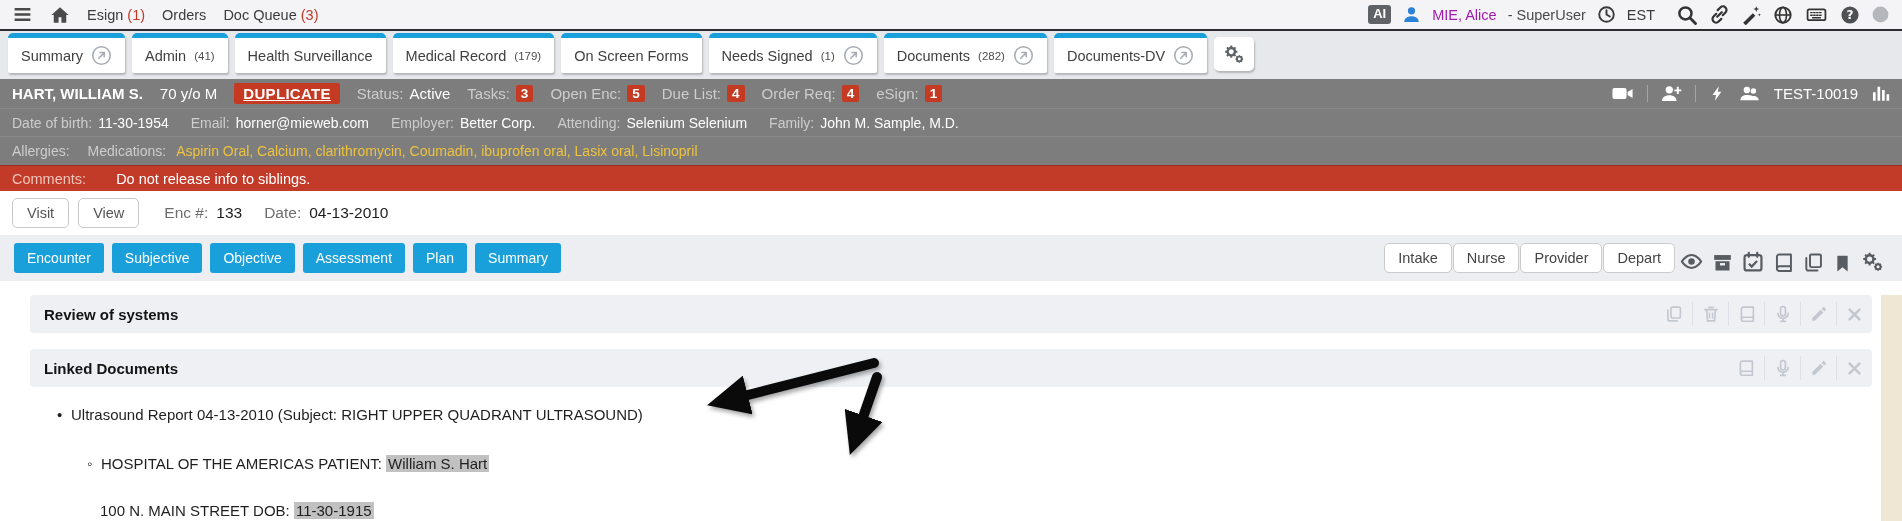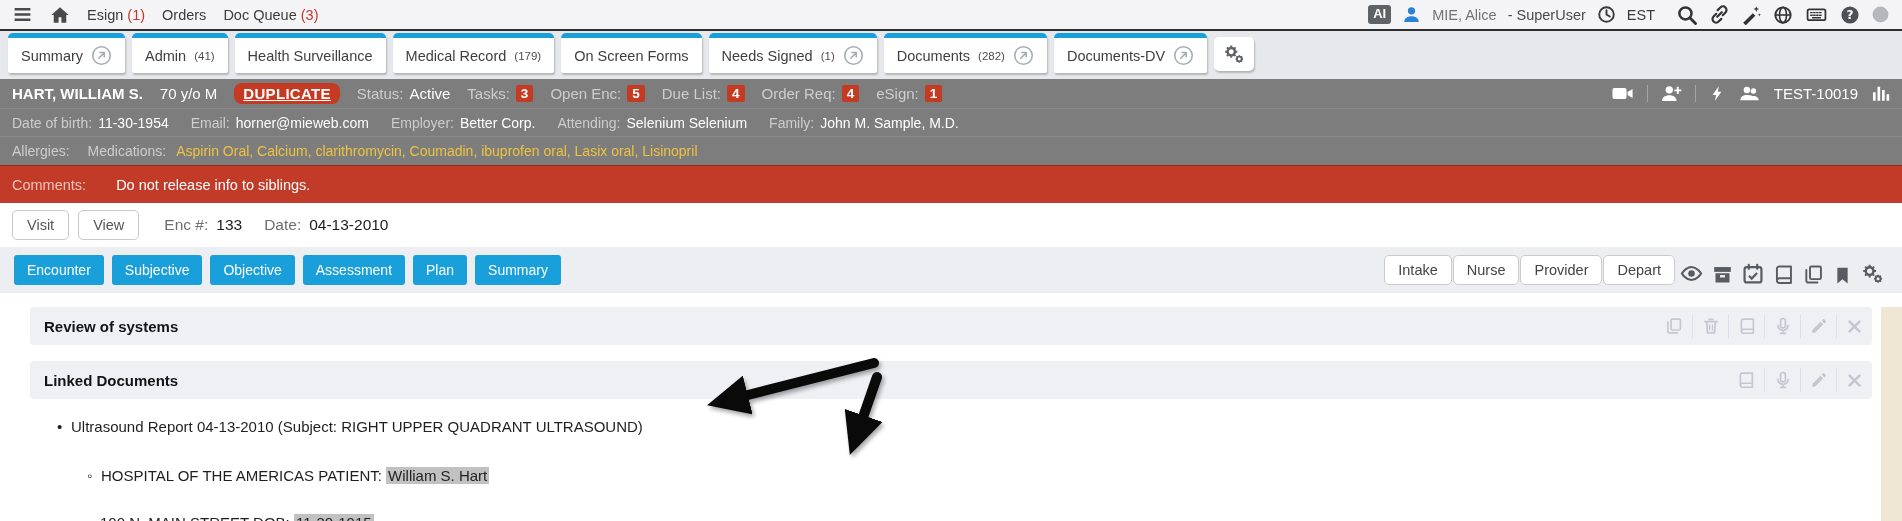--- a/index.html
+++ b/index.html
@@ -9,21 +9,21 @@
 
   
   .topbar { height:31px; background:#f4f4f6; border-bottom:2px solid #2d2d30;
             display:flex; align-items:center; padding:0 12px; }
   .tb-left { display:flex; align-items:center; gap:17px; color:#4a4a4a; }
   .tb-item { font-size:14.5px; color:#3c3c3c; cursor:pointer; white-space:nowrap; }
   .cnt-red { color:#c0392b; }
   .tb-right { margin-left:auto; display:flex; align-items:center; gap:11px; color:#3a3a3a;padding-left:32px; }
   .ai-badge { background:#5f6368; color:#fff; font-weight:bold; font-size:13px;
               padding:2px 5px; border-radius:3px; line-height:1.1; }
-  .tb-user { font-size:14.5px; color:#737373; }
+  .tb-user { font-size:14.5px; color:#a21caf; }
   .tb-role { font-size:14.5px; color:#4a4a4a; }
   .tb-tz { font-size:14.5px; color:#3c3c3c; }
   .blue-person { color:#2c82d6; }
   .gray-dot { color:#b4b8bd; }
 
   
   .tabsrow { height:48px; background:#e6e8eb; display:flex; align-items:flex-start;
              padding:2px 8px 0 8px; gap:7px; }
   .tab { height:40px; background:#fff; border-radius:5px 5px 2px 2px; border-top:5px solid #199fd9;
          display:flex; align-items:center; padding:0 13px; gap:8px; font-size:14.5px; color:#3f3f3f;
@@ -39,31 +39,31 @@
   .pt-row1 { height:29px; display:flex; align-items:center; padding:0 12px; gap:17px; font-size:15px; }
   .pt-row2 { height:28px; display:flex; align-items:center; padding:0 12px; gap:22px; font-size:14px;
              border-top:1px solid #8a8a8a; }
   .pt-row3 { height:29px; display:flex; align-items:center; padding:0 12px; gap:10px; font-size:14px;
              border-top:1px solid #8a8a8a; }
   .pt-name { font-weight:bold; }
   .pair { display:flex; align-items:center; gap:6px; white-space:nowrap; }
   .lbl { color:#cdcdcd; }
   .cbadge { background:#c43a23; color:#fff; min-width:17px; text-align:center; padding:1px 5px;
             border-radius:2px; font-size:13.5px; font-weight:bold; }
-  .dup { background:#c43a23; color:#fff; padding:2px 9px; border-radius:8px;
+  .dup { background:#c43a23; color:#fff; padding:2px 9px; border-radius:2px;
          text-decoration:underline; font-weight:bold; letter-spacing:.3px; cursor:pointer; }
   .pt-right { margin-left:auto; display:flex; align-items:center; gap:13px; color:#fff; }
   .vsep { width:1px; height:17px; background:#a5a5a5; }
   .chart-id { font-size:15px; }
   .allergy-badge { background:#c43a23; color:#fff; border-radius:4px; padding:3px 10px;
                    font-size:14px; white-space:nowrap; }
   .meds { color:#eec33e; }
 
   
-  .comments { height:38px; background:#c23a28; display:flex; align-items:center; padding:0 12px;
+  .comments { height:26px; background:#c23a28; display:flex; align-items:center; padding:0 12px;
               gap:30px; font-size:14.5px; color:#fff; border-top:1px solid #962c1d; }
   .cm-label { color:#eec6bb; }
 
   
   .encrow { height:44px; background:#fff; display:flex; align-items:center; padding:7px 12px; gap:9px; }
   .wbtn { background:#fff; border:1px solid #c9c9c9; border-radius:5px; padding:6px 14px;
           font-size:14.5px; color:#555; cursor:pointer; font-family:inherit; }
   .enc-meta { display:flex; align-items:center; gap:8px; margin-left:16px; font-size:15.5px; }
   .mlabel { color:#6e6e6e; }
   .mval { color:#1d1d1d; }

